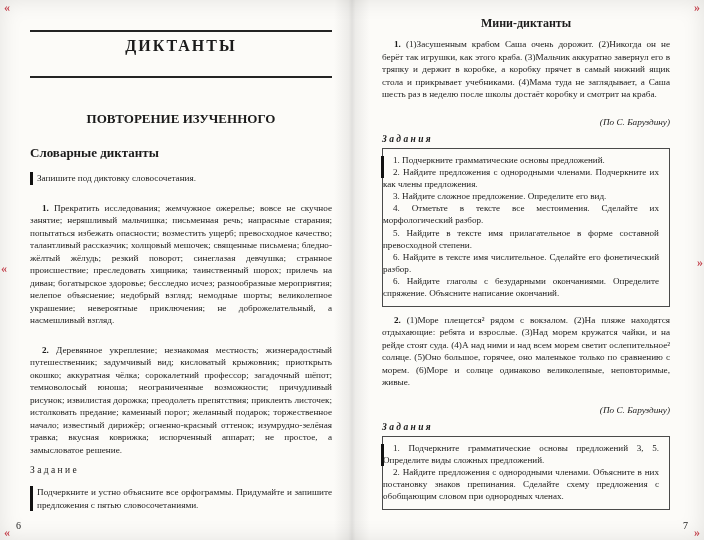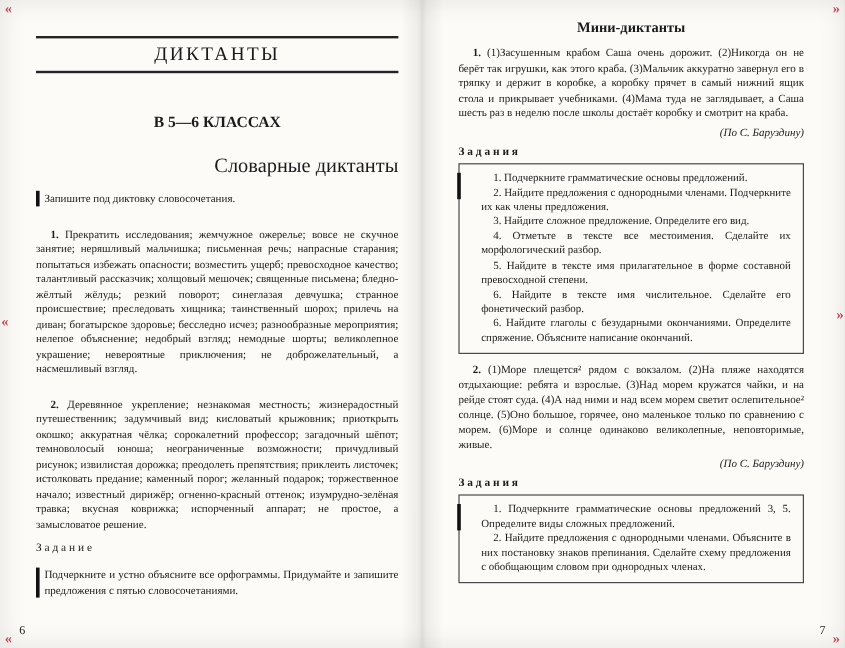--- a/index.html
+++ b/index.html
@@ -19,47 +19,47 @@
     background:linear-gradient(90deg, rgba(0,0,0,0) 0%, rgba(0,0,0,0.06) 40%,
       rgba(0,0,0,0.11) 50%, rgba(0,0,0,0.06) 60%, rgba(0,0,0,0) 100%);
     pointer-events:none;
   }
   .page { position:absolute; top:0; height:540px; width:352px; box-sizing:border-box; }
   .page-left  { left:0;   padding:30px 20px 0 30px; }
   .page-right { left:352px; padding:16px 34px 0 30px; }
 
   .dict-title {
     border-top:2px solid #242424; border-bottom:2px solid #242424;
-    text-align:center; font-weight:normal; font-size:16px; letter-spacing:2px;
-    padding:5px 0 4px 0;
+    text-align:center; font-weight:bold; font-size:16px; letter-spacing:2px;
+    padding:5px 0 21px 0;
   }
   .heading { text-align:center; font-weight:bold; font-size:13px; line-height:1.4; margin-top:32px; }
-  .subheading { text-align:right; font-weight:normal; font-size:17px; margin-top:17px; }
+  .subheading { text-align:left; font-weight:bold; font-size:13px; margin-top:17px; }
 
   .instr {
     border-left:3px solid #111; padding-left:4px; margin-top:11px;
     font-size:9.2px; line-height:1.35; text-align:justify;
   }
   .para {
     font-size:9.2px; line-height:1.36; text-align:justify;
     text-indent:12px; margin:17px 0 0 0;
   }
   .num { font-weight:bold; }
   .task-label { font-weight:normal; font-size:9.5px; margin-top:9px; }
 
   .mini-title { text-align:center; font-weight:bold; font-size:12px; }
   .text {
     font-size:9.2px; line-height:1.36; text-align:justify;
     text-indent:12px; margin:7px 0 0 0;
   }
-  .attribution { text-align:right; font-size:9.2px; font-style:italic; margin-top:4px; }
-  .tasks-label { font-weight:bold; font-size:9.5px; margin-top:7px; }
+  .attribution { text-align:right; font-size:9.2px; font-style:italic; margin-top:16px; }
+  .tasks-label { font-weight:bold; font-size:9.5px; margin-top:7px;font-style:italic; }
   .task-box {
     border:1px solid #4a4a4a; margin-top:4px; position:relative;
-    padding:5px 10px 6px 18px;
+    padding:5px 10px 6px 0;
   }
   .task-box::before {
     content:""; position:absolute; left:-2px; top:7px; width:3px; height:22px; background:#111;
   }
   .task-item { font-size:9.1px; line-height:1.34; text-align:justify; text-indent:10px; }
 
   .page-num { position:absolute; bottom:9px; font-size:10px; }
   .pn-left  { left:16px; }
   .pn-right { right:16px; }
 
@@ -80,21 +80,21 @@
   <span class="crop crop-tr">»</span>
   <span class="crop crop-ml">«</span>
   <span class="crop crop-mr">»</span>
   <span class="crop crop-bl">«</span>
   <span class="crop crop-br">»</span>
 
   <div class="page page-left">
     <div class="dict-title">ДИКТАНТЫ</div>
 
     <div class="heading">
-      <div>В 5—6 КЛАССАХ</div>
+      <div>ПОВТОРЕНИЕ ИЗУЧЕННОГО</div>
     </div>
 
     <div class="subheading">Словарные диктанты</div>
 
     <div class="instr">Запишите под диктовку словосочетания.</div>
 
     <p class="para"><b class="num">1.</b> <span>Прекратить исследования; жемчужное ожерелье; вовсе не скучное занятие; неряшливый мальчишка; письменная речь; напрасные старания; попытаться избежать опасности; возместить ущерб; превосходное качество; талантливый рассказчик; холщовый мешочек; священные письмена; бледно-жёлтый жёлудь; резкий поворот; синеглазая девчушка; странное происшествие; преследовать хищника; таинственный шорох; прилечь на диван; богатырское здоровье; бесследно исчез; разнообразные мероприятия; нелепое объяснение; недобрый взгляд; немодные шорты; великолепное украшение; невероятные приключения; не доброжелательный, а насмешливый взгляд.</span></p>
 
     <p class="para"><b class="num">2.</b> <span>Деревянное укрепление; незнакомая местность; жизнерадостный путешественник; задумчивый вид; кисловатый крыжовник; приоткрыть окошко; аккуратная чёлка; сорокалетний профессор; загадочный шёпот; темноволосый юноша; неограниченные возможности; причудливый рисунок; извилистая дорожка; преодолеть препятствия; приклеить листочек; истолковать предание; каменный порог; желанный подарок; торжественное начало; известный дирижёр; огненно-красный оттенок; изумрудно-зелёная травка; вкусная коврижка; испорченный аппарат; не простое, а замысловатое решение.</span></p>
 

